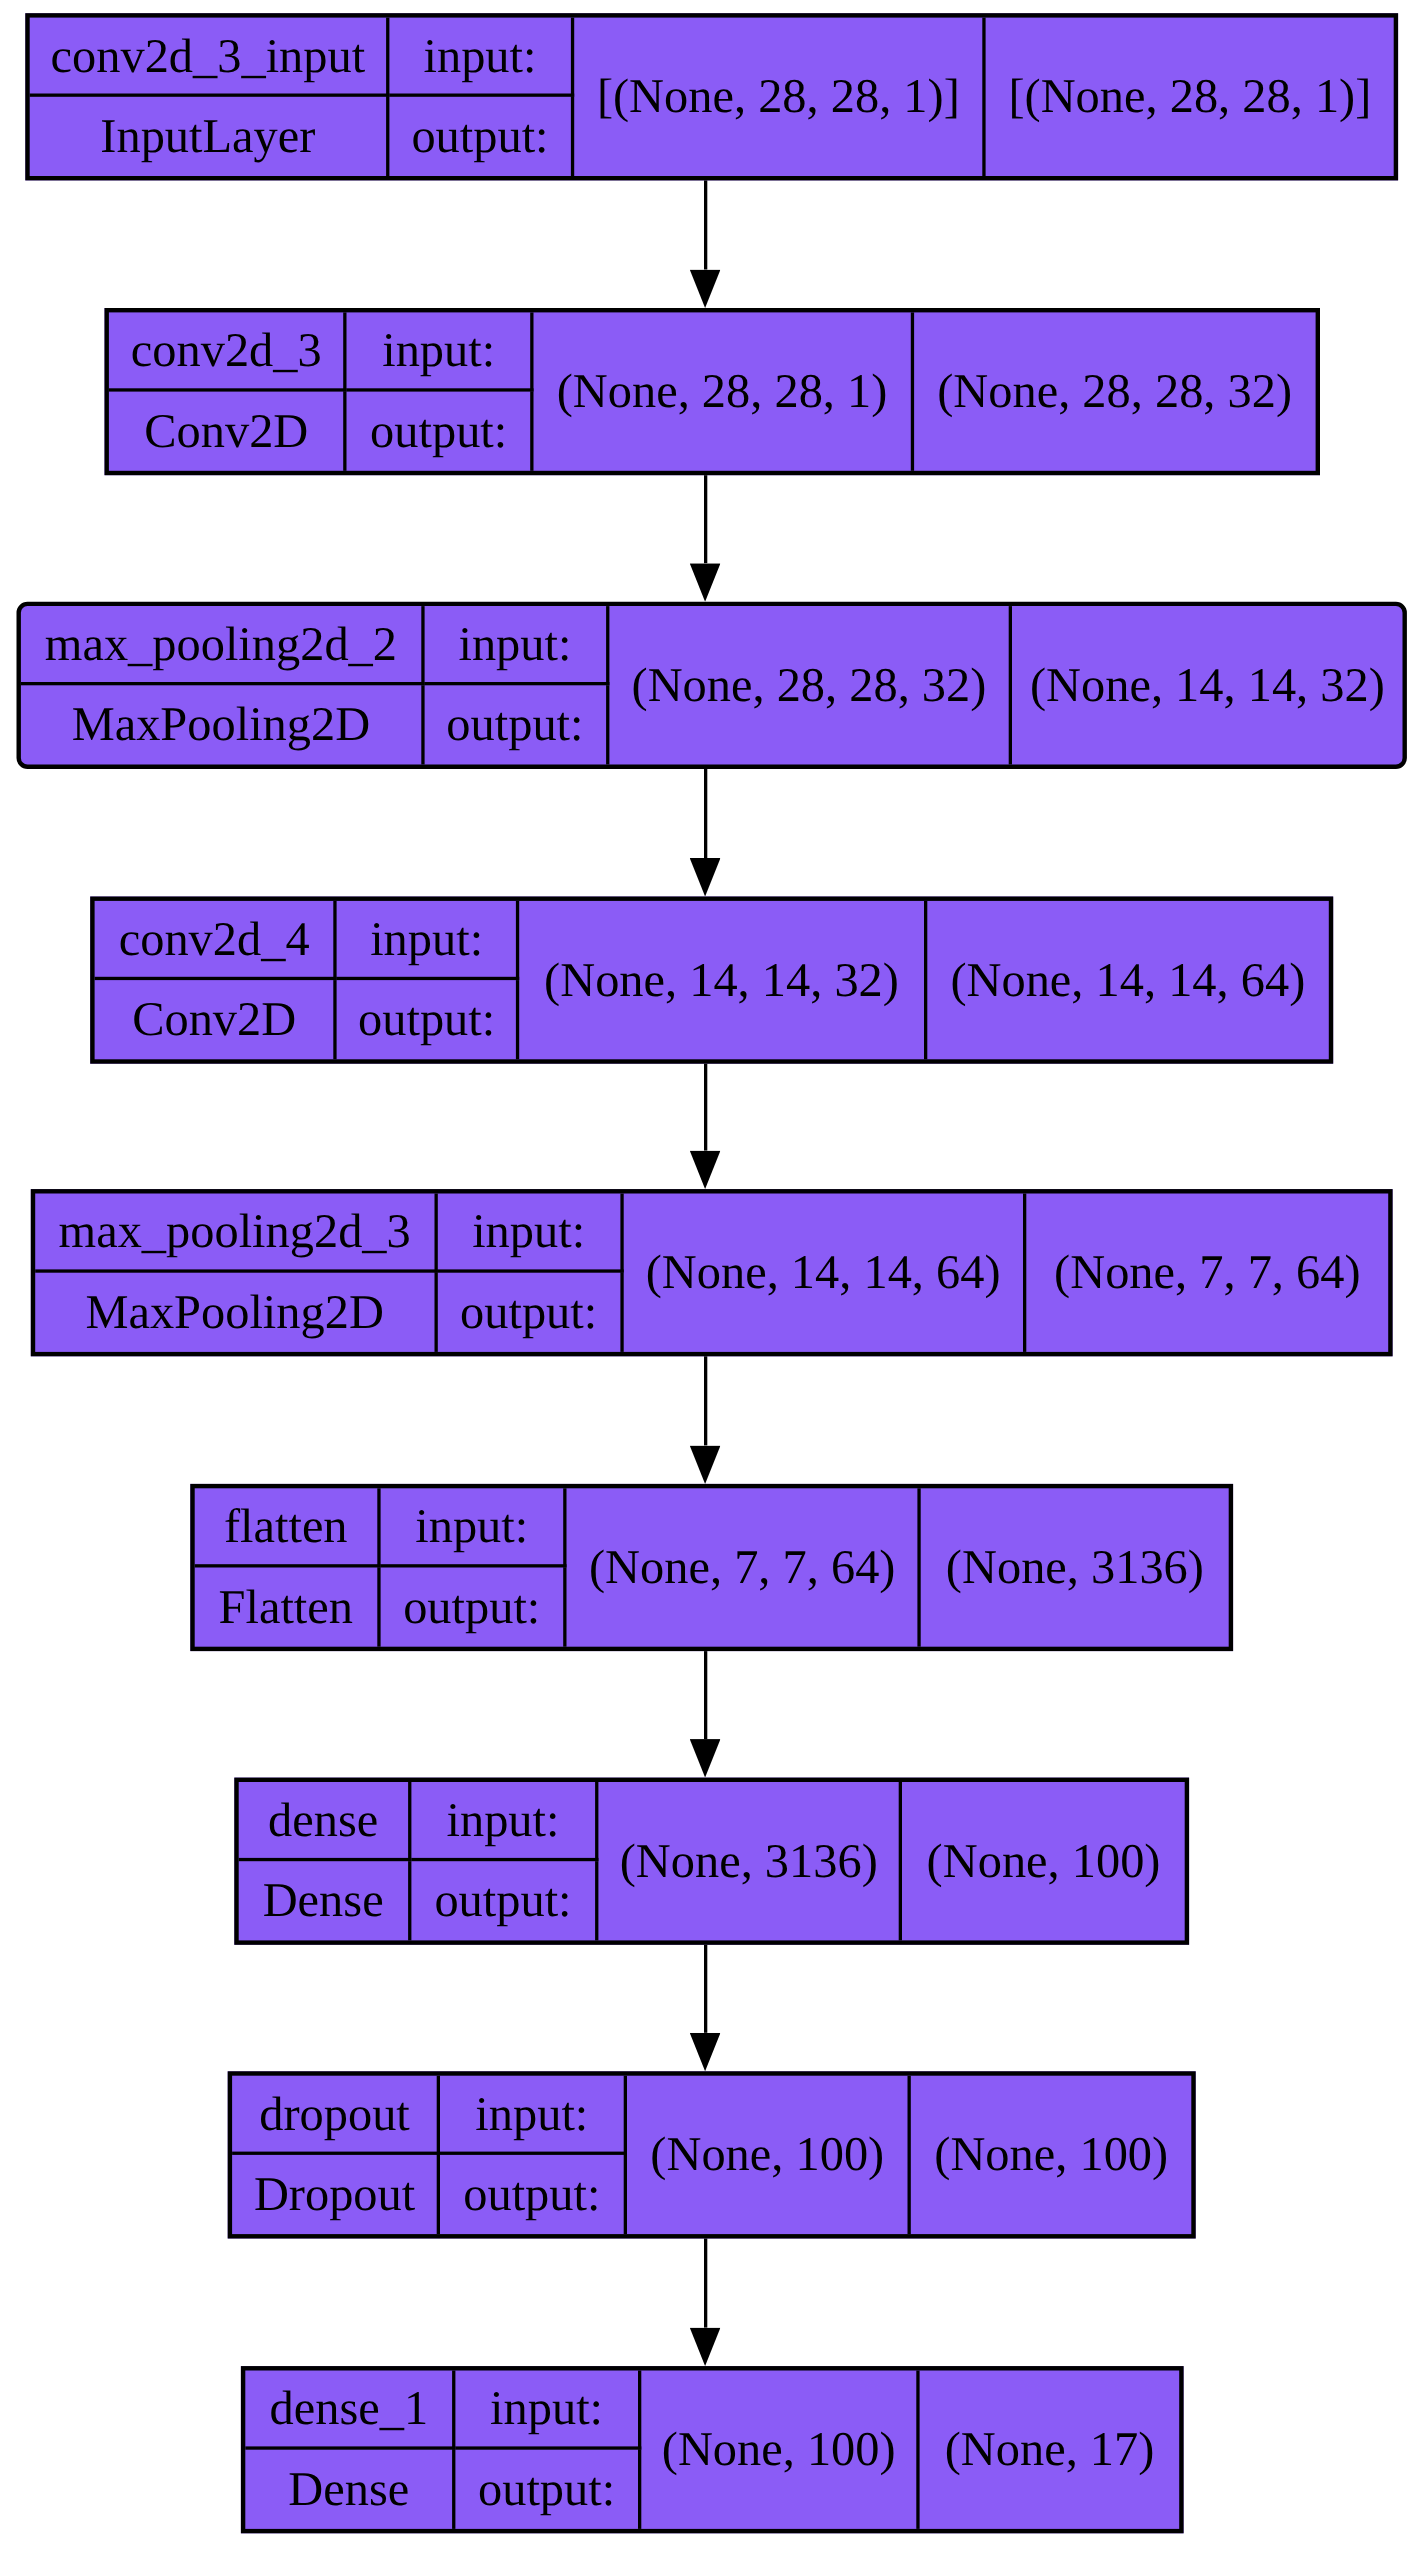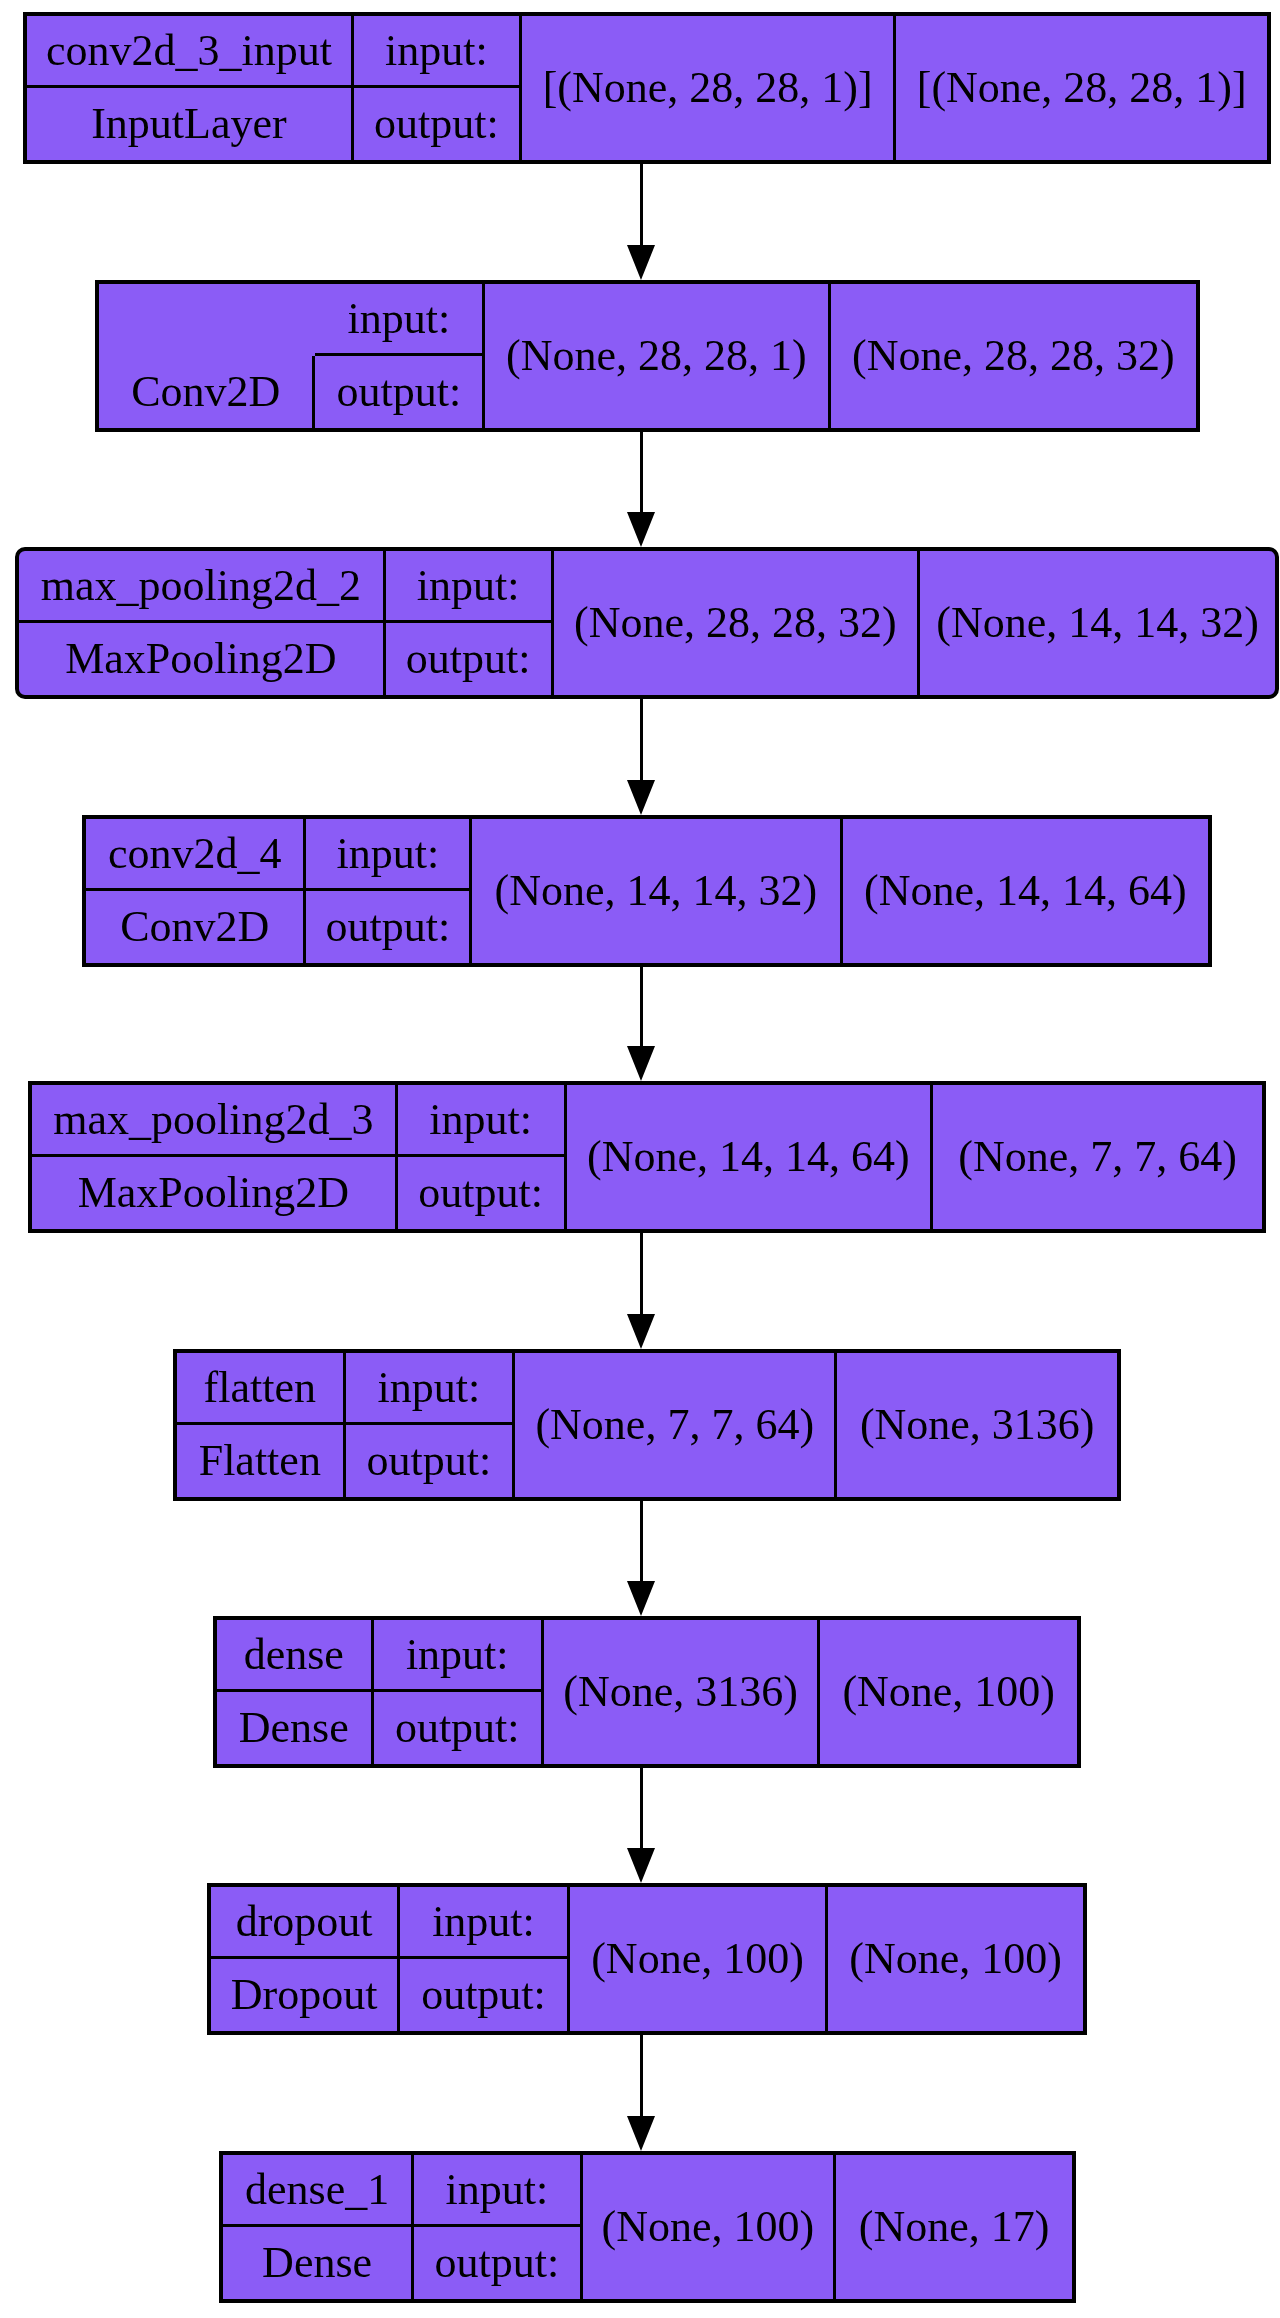--- a/index.html
+++ b/index.html
@@ -71,20 +71,21 @@
     <div class="cell cell-inshape">[(None, 28, 28, 1)]</div>
     <div class="cell cell-outshape">[(None, 28, 28, 1)]</div>
   </div>
 
   <div class="arrow" style="left:627px; top:164px; height:116px;">
     <div class="shaft"></div>
     <div class="head"></div>
   </div>
 
   <div class="node" style="left:95px; top:280px; width:1105px; height:152px; grid-template-columns:218fr 171fr 348fr 368fr;">
+    <div class="cell cell-name">conv2d_3</div>
     <div class="cell cell-type">Conv2D</div>
     <div class="cell cell-inlbl">input:</div>
     <div class="cell cell-outlbl">output:</div>
     <div class="cell cell-inshape">(None, 28, 28, 1)</div>
     <div class="cell cell-outshape">(None, 28, 28, 32)</div>
   </div>
 
   <div class="arrow" style="left:627px; top:432px; height:115px;">
     <div class="shaft"></div>
     <div class="head"></div>

